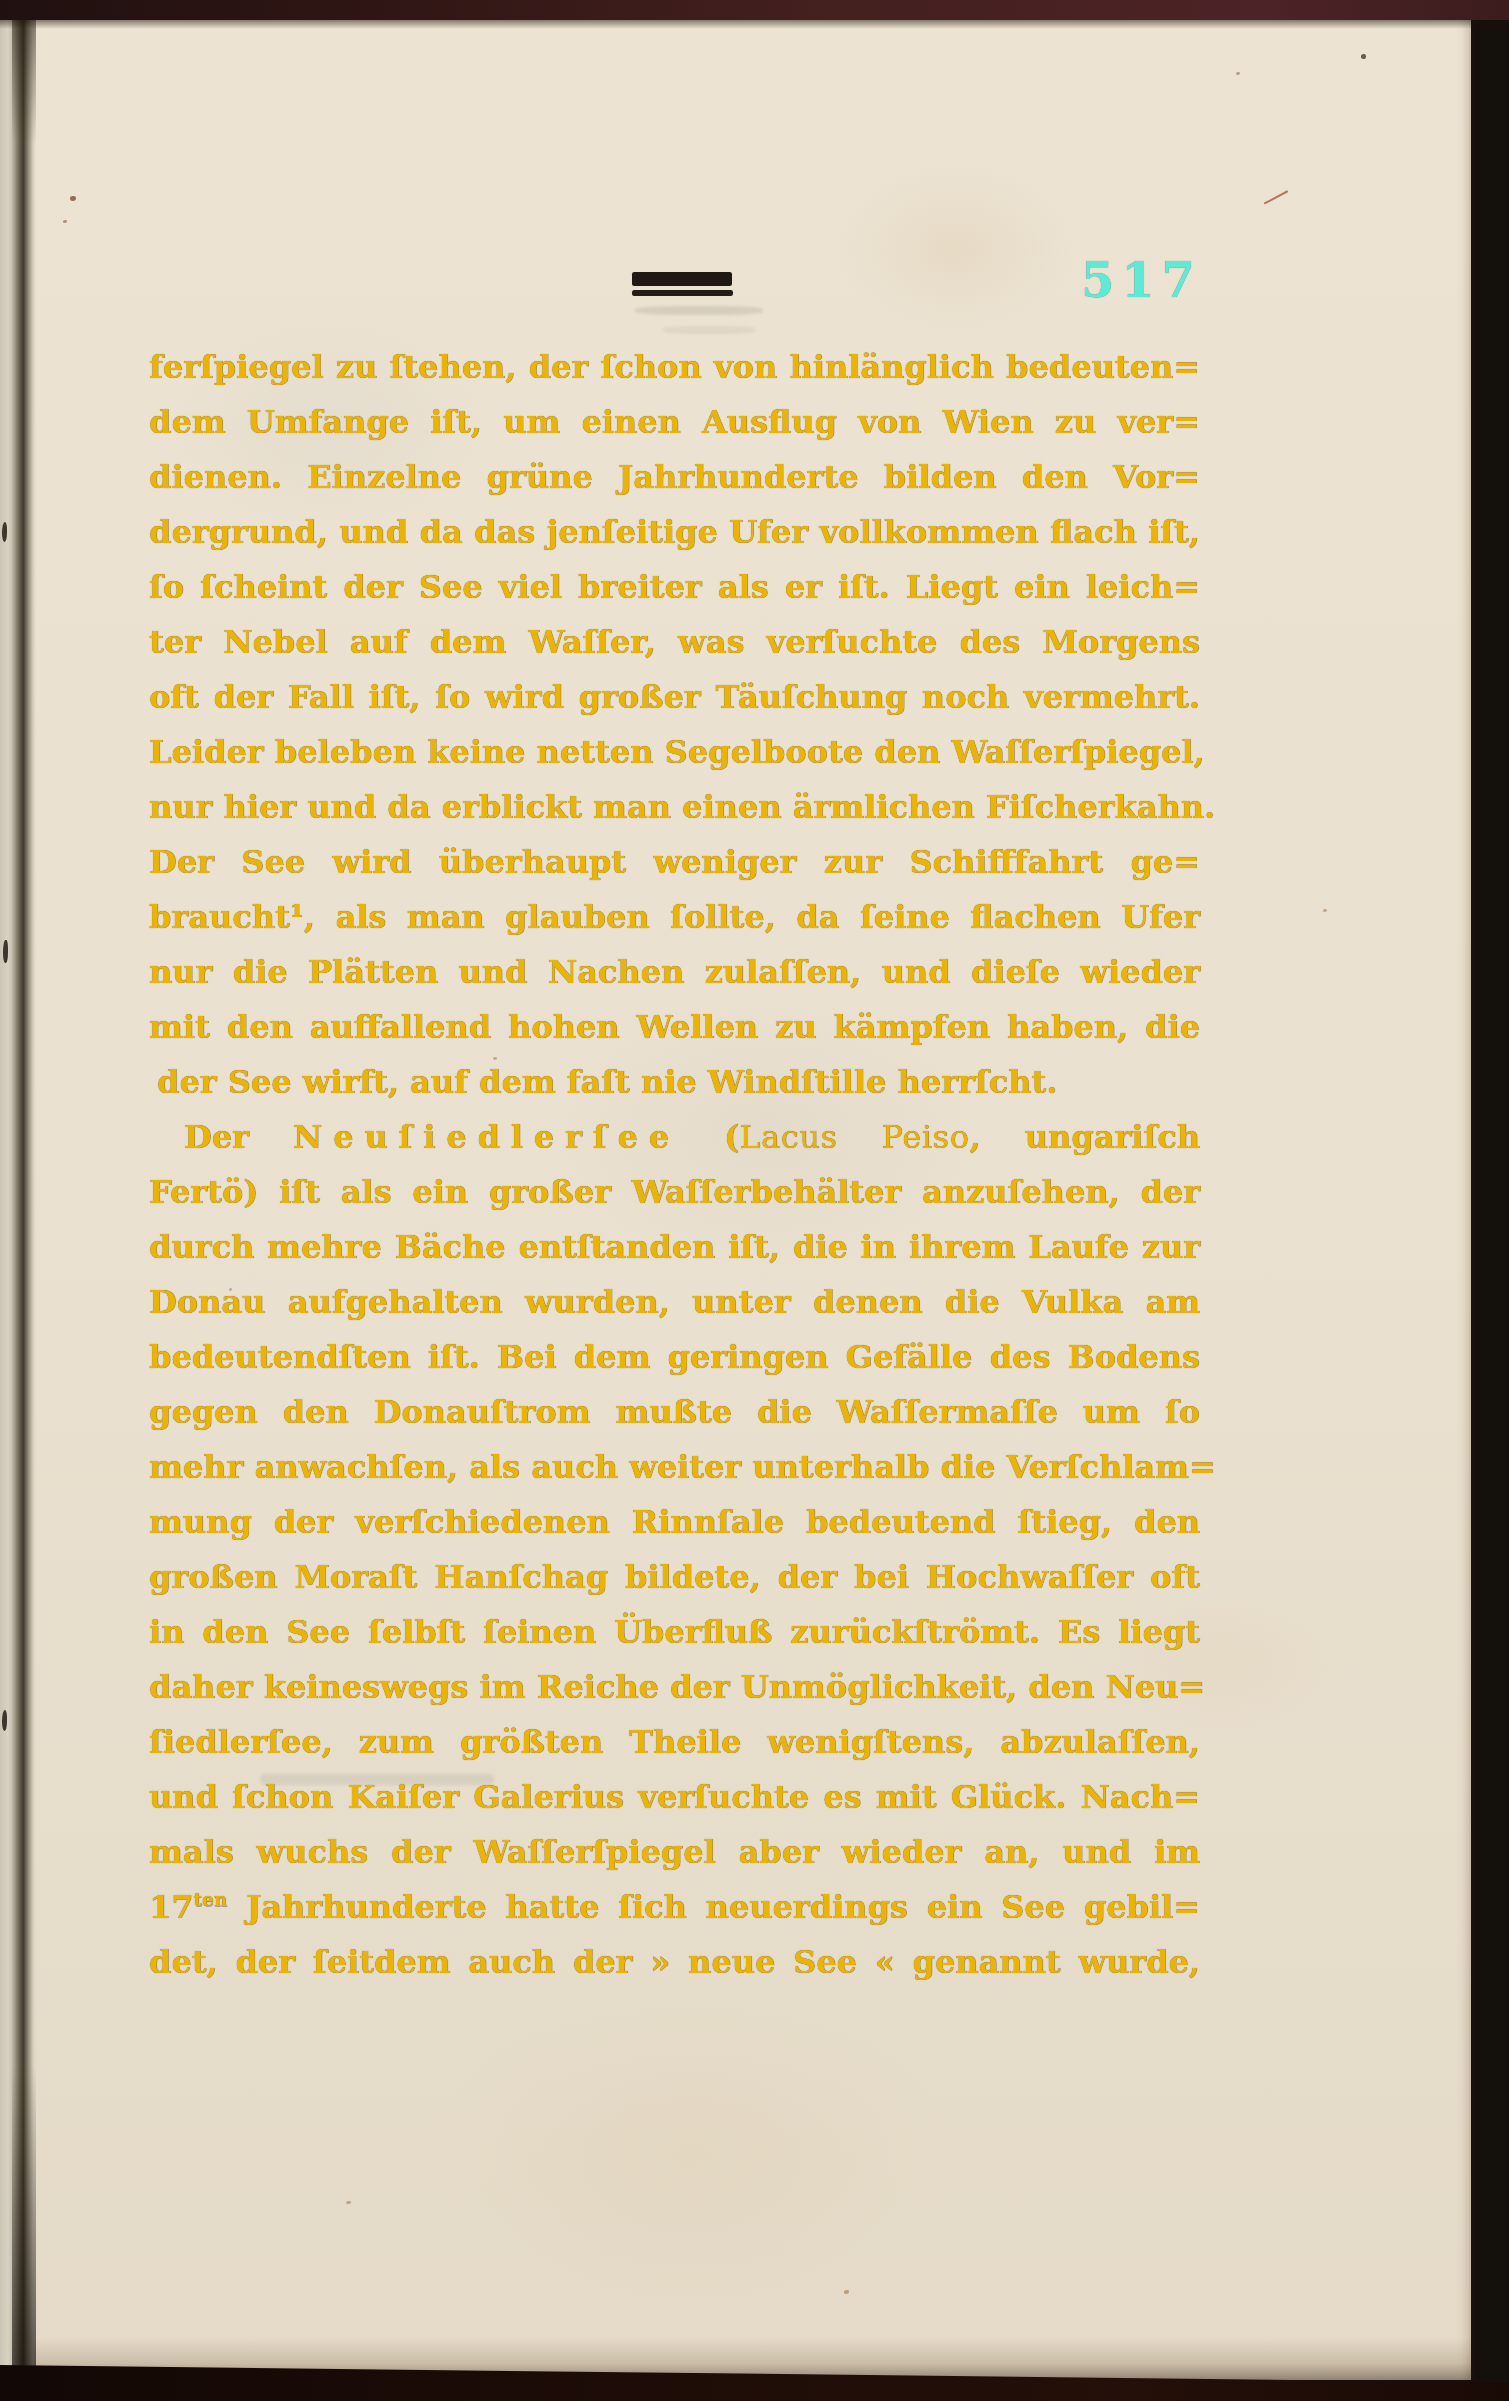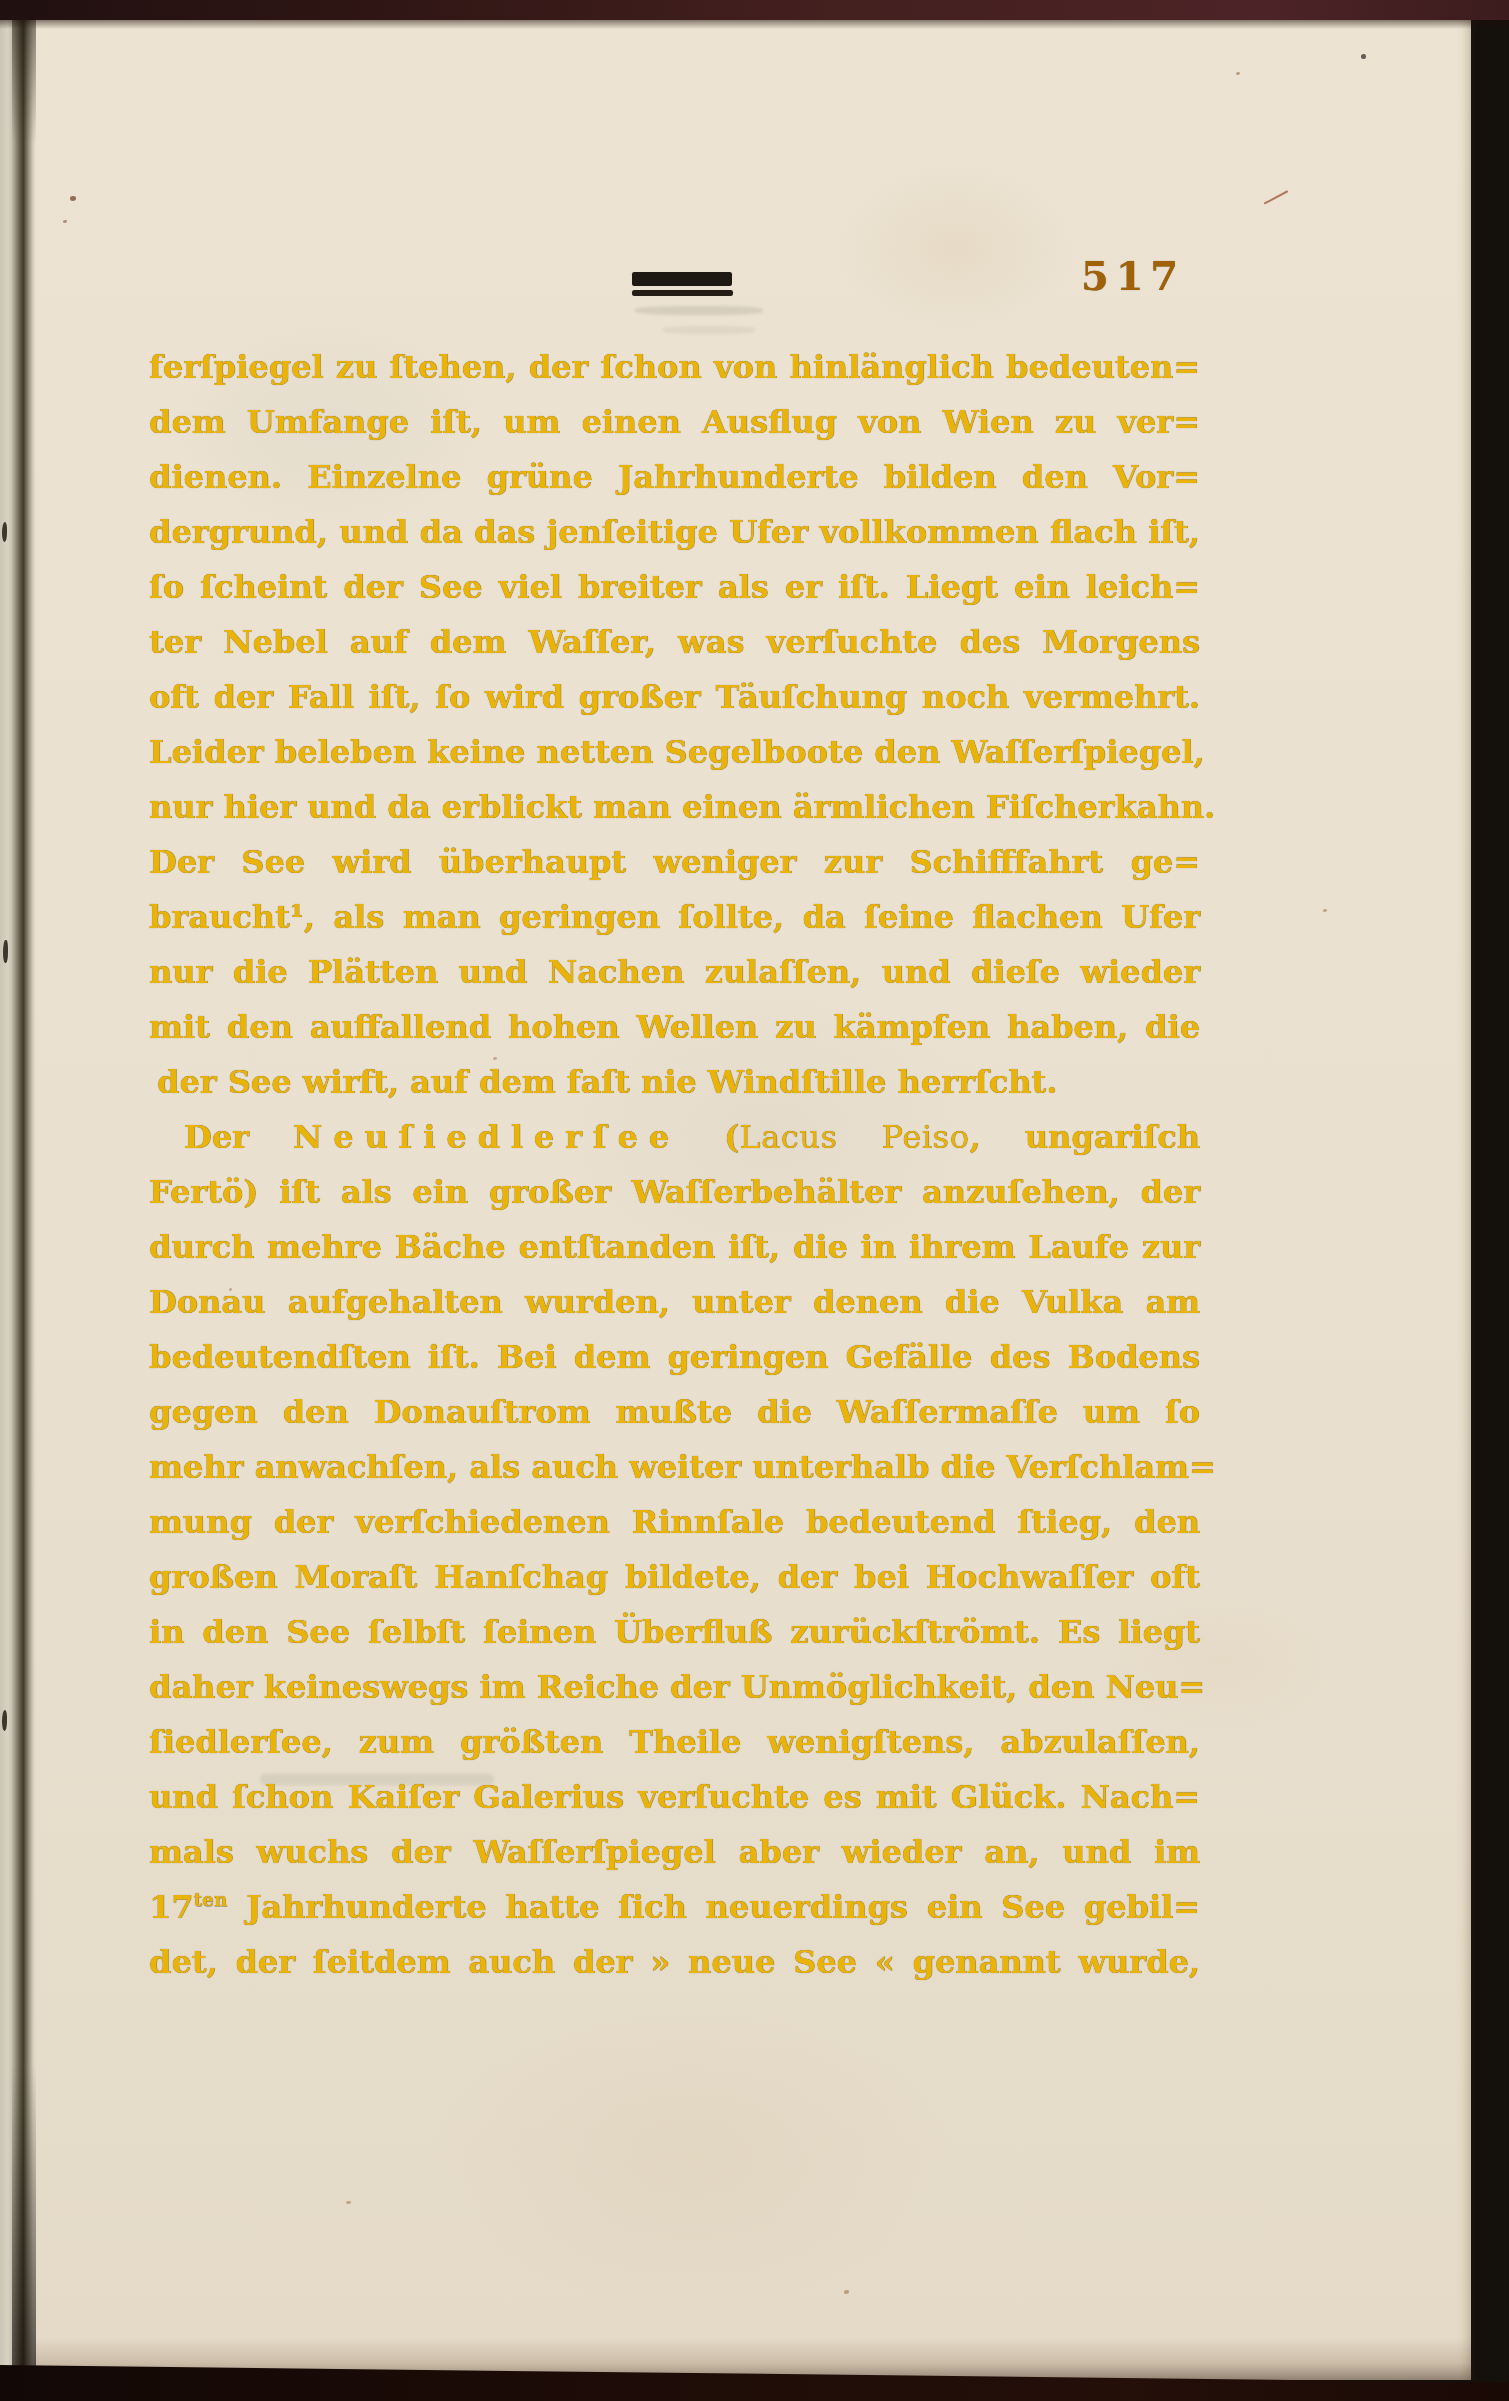--- a/index.html
+++ b/index.html
@@ -74,21 +74,21 @@
     clip-path:polygon(0 42%,100% 70%,100% 100%,0 100%);
   }
 
   
   .ornament{position:absolute;left:632px;top:272px;width:101px;z-index:5;}
   .rule-thick{width:100px;height:14.3px;background:#1f1913;border-radius:2.3px;}
   .rule-thin{width:101px;height:6px;background:#241d16;border-radius:2.3px;margin-top:3.8px;}
   .ghost{position:absolute;background:rgba(85,80,70,.14);filter:blur(1.5px);border-radius:40%;z-index:4;}
   .page-number{
     position:absolute;left:1081px;top:252px;z-index:5;
-    font-size:40px;font-weight:bold;letter-spacing:6.8px;color:#a16207;
+    font-size:48px;font-weight:bold;letter-spacing:6.8px;color:#5eead4;
     text-shadow:0 0 0.8px rgba(36,28,21,.6);
   }
 
   
   .text-block{position:absolute;left:149px;top:340px;width:1051px;z-index:5;}
   .line{
     height:55px;line-height:55px;font-size:32px;font-weight:bold;color:#eab308;
     text-align:justify;text-align-last:justify;
     text-shadow:0 0 0.8px rgba(43,35,28,.65), 0.4px 0.4px 0 rgba(43,35,28,.3);
     white-space:nowrap;
@@ -134,21 +134,21 @@
       <div class="line"><span>ferſpiegel zu ſtehen, der ſchon von hinlänglich bedeuten=</span></div>
       <div class="line"><span>dem Umfange iſt, um einen Ausflug von Wien zu ver=</span></div>
       <div class="line"><span>dienen.  Einzelne grüne Jahrhunderte bilden den Vor=</span></div>
       <div class="line"><span>dergrund, und da das jenſeitige Ufer vollkommen flach iſt,</span></div>
       <div class="line"><span>ſo ſcheint der See viel breiter als er iſt.  Liegt ein leich=</span></div>
       <div class="line"><span>ter Nebel auf dem Waſſer, was verſuchte des Morgens</span></div>
       <div class="line"><span>oft der Fall iſt, ſo wird großer Täuſchung noch vermehrt.</span></div>
       <div class="line"><span>Leider beleben keine netten Segelboote den Waſſerſpiegel,</span></div>
       <div class="line"><span>nur hier und da erblickt man einen ärmlichen Fiſcherkahn.</span></div>
       <div class="line"><span>Der See wird überhaupt weniger zur Schifffahrt ge=</span></div>
-      <div class="line"><span>braucht¹, als man geringen ſollte, da ſeine flachen Ufer</span></div>
+      <div class="line"><span>braucht¹, als man glauben ſollte, da ſeine flachen Ufer</span></div>
       <div class="line"><span>nur die Plätten und Nachen zulaſſen, und dieſe wieder</span></div>
       <div class="line"><span>mit den auffallend hohen Wellen zu kämpfen haben, die</span></div>
       <div class="line flush"><span>der See wirft, auf dem faſt nie Windſtille herrſcht.</span></div>
       <div class="line indent"><span>Der </span><span class="spaced">Neuſiedlerſee</span><span> (</span><span class="antiqua">Lacus Peiso</span><span>, ungariſch</span></div>
       <div class="line"><span>Fertö) iſt als ein großer Waſſerbehälter anzuſehen, der</span></div>
       <div class="line"><span>durch mehre Bäche entſtanden iſt, die in ihrem Laufe zur</span></div>
       <div class="line"><span>Donau aufgehalten wurden, unter denen die Vulka am</span></div>
       <div class="line"><span>bedeutendſten iſt.  Bei dem geringen Gefälle des Bodens</span></div>
       <div class="line"><span>gegen den Donauſtrom mußte die Waſſermaſſe um ſo</span></div>
       <div class="line"><span>mehr anwachſen, als auch weiter unterhalb die Verſchlam=</span></div>

